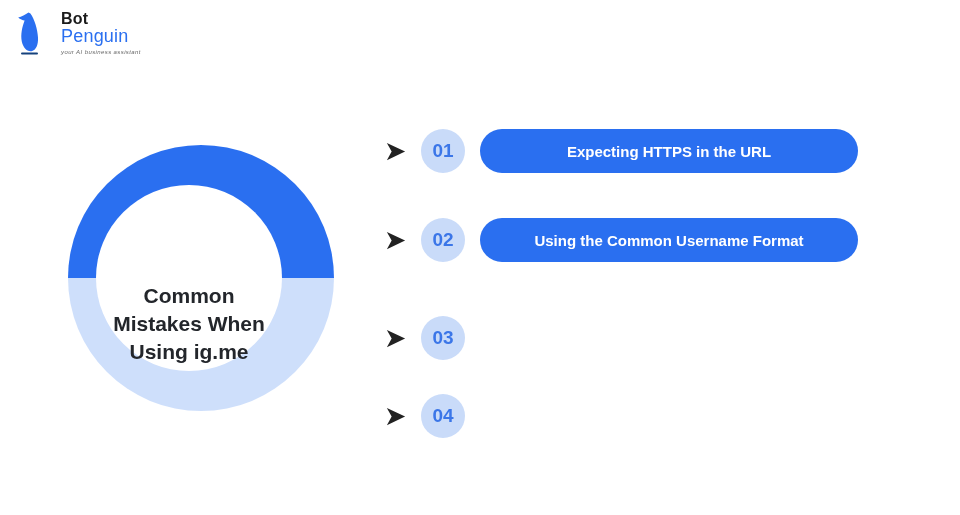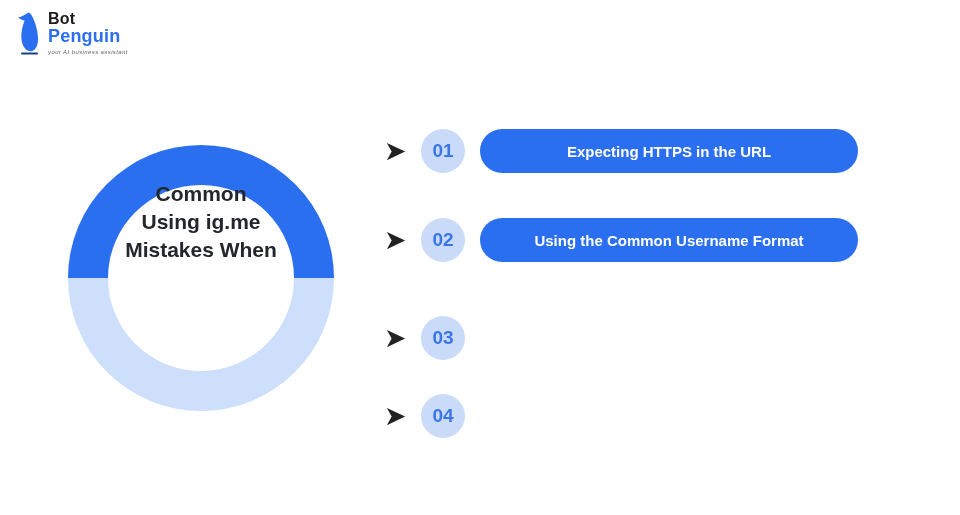--- a/index.html
+++ b/index.html
@@ -18,50 +18,50 @@
   .canvas{
     position:relative;
     width:960px;height:515px;
     background:#ffffff;
     overflow:hidden;
   }
 
   
   .logo{
     position:absolute;left:17px;top:10px;
-    display:flex;align-items:flex-start;gap:7px;
+    display:flex;align-items:flex-start;gap:20px;
   }
   .logo-mark{display:block;margin-top:2px;}
   .logo-text{display:flex;flex-direction:column;}
   .brand-top{
     font-size:16px;font-weight:800;color:var(--brand-dark);
     line-height:17px;letter-spacing:.2px;
   }
   .brand-bottom{
-    font-size:18px;font-weight:700;color:var(--accent-blue);
+    font-size:18px;font-weight:400;color:var(--accent-blue);
     line-height:19px;letter-spacing:.2px;
   }
   .tagline{
     font-size:6px;color:var(--tagline-gray);
     margin-top:3px;letter-spacing:.4px;font-style:italic;
   }
 
   
   .donut{
     position:absolute;left:68px;top:145px;
     width:266px;height:266px;border-radius:50%;
     background:linear-gradient(to bottom,
       var(--accent-blue) 0 50%,
       var(--donut-bottom) 50% 100%);
   }
   .donut-hole{
-    position:absolute;left:40px;top:40px;
+    position:absolute;left:28px;top:40px;
     width:186px;height:186px;border-radius:50%;
     background:#ffffff;
-    display:flex;align-items:flex-start;justify-content:center;
+    display:flex;align-items:flex-end;justify-content:center;
   }
   .donut-title{
     text-align:center;
     font-size:21px;font-weight:700;color:var(--title-dark);
     line-height:28px;
     transform:translateY(-5px);
   }
 
   
   .row{
@@ -112,22 +112,22 @@
       <span class="brand-top">Bot</span>
       <span class="brand-bottom">Penguin</span>
       <span class="tagline">your AI business assistant</span>
     </div>
   </div>
 
   <div class="donut">
     <div class="donut-hole">
       <div class="donut-title">
         <div>Common</div>
+        <div>Mistakes When</div>
         <div>Using ig.me</div>
-        <div>Mistakes When</div>
       </div>
     </div>
   </div>
 
   <div class="row row-1">
     <svg class="arrow" viewBox="0 0 24 24" aria-hidden="true">
       <polygon points="3,3 22,12 3,21 8,12" fill="#222222"></polygon>
     </svg>
     <div class="num-circle">01</div>
     <div class="pill">Expecting HTTPS in the URL</div>

